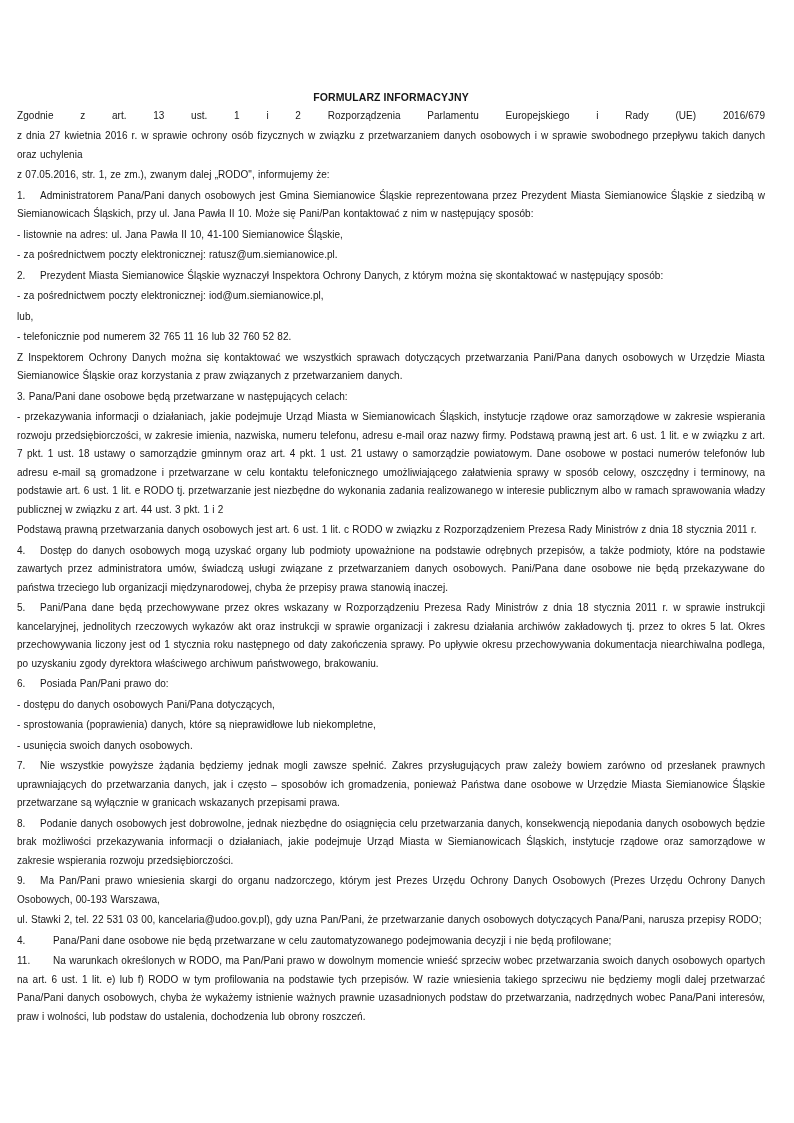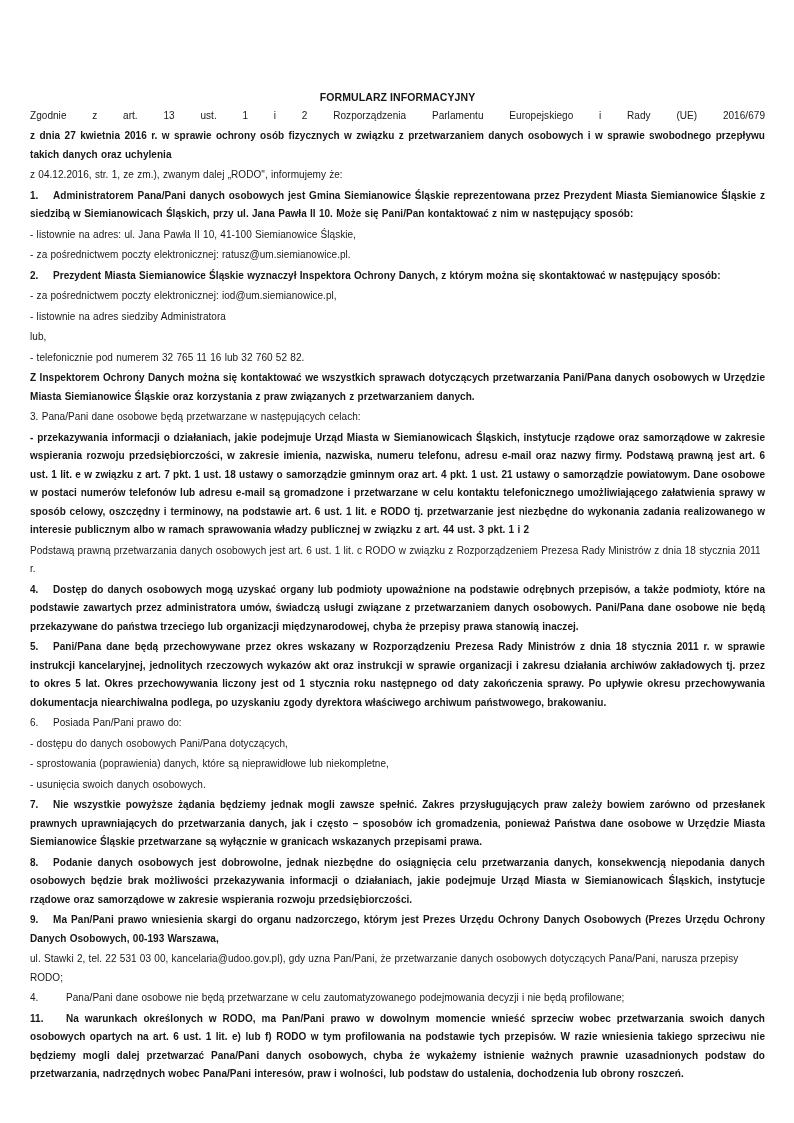--- a/index.html
+++ b/index.html
@@ -13,66 +13,65 @@
     font-family: "Liberation Sans", sans-serif;
     color: #161616;
     position: relative;
   }
   .page {
     position: absolute;
     top: 0; left: 0;
     width: 794px;
     height: 1123px;
     box-sizing: border-box;
-    padding: 88px 29px 0 30px;
+    padding: 88px 29px 0 17px;
     background: #ffffff;
     overflow: hidden;
   }
   .doc-title {
     text-align: center;
     font-weight: bold;
     font-size: 10.5px;
     line-height: 18.5px;
     letter-spacing: 0.1px;
   }
   .ln, .para {
     font-size: 10px;
     line-height: 18.5px;
     margin: 0 0 2px 0;
     letter-spacing: 0.05px;
     word-spacing: 0.4px;
   }
-  .just   { text-align: justify; font-weight: bold; }
+  .just   { text-align: justify; }
   .left   { text-align: left; }
   .spread { text-align: justify; text-align-last: justify; }
   .num {
     display: inline-block;
     vertical-align: top;
   }
   .num1 { width: 23px; }
   .num2 { width: 36px; }
 </style>
 </head>
 <body>
 
 <div class="page">
 
   <div class="doc-title">FORMULARZ INFORMACYJNY</div>
 
   <div class="ln spread">Zgodnie z art. 13 ust. 1 i 2 Rozporządzenia Parlamentu Europejskiego i Rady (UE) 2016/679</div>
   <div class="ln just">z dnia 27 kwietnia 2016 r. w sprawie ochrony osób fizycznych w związku z przetwarzaniem danych osobowych i w sprawie swobodnego przepływu takich danych oraz uchylenia</div>
-  <div class="ln left">z 04.12.2016, str. 1, ze zm.), zwanym dalej „RODO", informujemy że:</div>
+  <div class="ln left">z 07.05.2016, str. 1, ze zm.), zwanym dalej „RODO", informujemy że:</div>
 
   <p class="para just"><span class="num num1">1.</span><span>Administratorem Pana/Pani danych osobowych jest Gmina Siemianowice Śląskie reprezentowana przez Prezydent Miasta Siemianowice Śląskie z siedzibą w Siemianowicach Śląskich, przy ul. Jana Pawła II 10.  Może się Pani/Pan kontaktować z nim w następujący sposób:</span></p>
   <p class="para left">- listownie na adres: ul. Jana Pawła II 10, 41-100 Siemianowice Śląskie,</p>
   <p class="para left">- za pośrednictwem poczty elektronicznej: ratusz@um.siemianowice.pl.</p>
 
   <p class="para just"><span class="num num1">2.</span><span>Prezydent Miasta Siemianowice Śląskie wyznaczył Inspektora Ochrony Danych, z którym można się skontaktować w następujący sposób:</span></p>
   <p class="para left">- za pośrednictwem poczty elektronicznej: iod@um.siemianowice.pl,</p>
-  <p class="para left">- listownie na adres siedziby Administratora</p>
   <p class="para left">lub,</p>
   <p class="para left">- telefonicznie pod numerem 32 765 11 16 lub 32 760 52 82.</p>
   <p class="para just">Z Inspektorem Ochrony Danych można się kontaktować we wszystkich sprawach dotyczących przetwarzania Pani/Pana danych osobowych w Urzędzie Miasta Siemianowice Śląskie oraz korzystania z praw związanych z przetwarzaniem danych.</p>
 
   <p class="para left">3. Pana/Pani dane osobowe będą przetwarzane w następujących celach:</p>
   <p class="para just">- przekazywania informacji o działaniach, jakie podejmuje Urząd Miasta w Siemianowicach Śląskich, instytucje rządowe oraz samorządowe w zakresie wspierania rozwoju przedsiębiorczości, w zakresie  imienia, nazwiska, numeru telefonu, adresu e-mail oraz nazwy firmy. Podstawą prawną jest art. 6 ust. 1 lit. e w związku z art. 7 pkt. 1 ust. 18 ustawy o samorządzie gminnym oraz art. 4 pkt. 1 ust. 21 ustawy o samorządzie powiatowym. Dane osobowe w postaci numerów telefonów lub adresu e-mail są gromadzone i przetwarzane w celu kontaktu telefonicznego umożliwiającego załatwienia sprawy w sposób celowy, oszczędny i terminowy, na podstawie art. 6 ust. 1 lit. e RODO tj. przetwarzanie jest niezbędne do wykonania zadania realizowanego w interesie publicznym albo w ramach sprawowania władzy publicznej w związku z art. 44 ust. 3 pkt. 1 i 2</p>
   <p class="para left">Podstawą prawną przetwarzania danych osobowych jest art. 6 ust. 1 lit. c RODO w związku z Rozporządzeniem Prezesa Rady Ministrów z dnia 18 stycznia 2011 r.</p>
 
   <p class="para just"><span class="num num1">4.</span><span>Dostęp do danych osobowych mogą uzyskać organy lub podmioty upoważnione na podstawie odrębnych przepisów, a także podmioty, które na podstawie zawartych przez administratora umów, świadczą usługi związane z przetwarzaniem danych osobowych. Pani/Pana dane osobowe nie będą przekazywane do państwa trzeciego lub organizacji międzynarodowej, chyba że przepisy prawa stanowią inaczej.</span></p>
 

